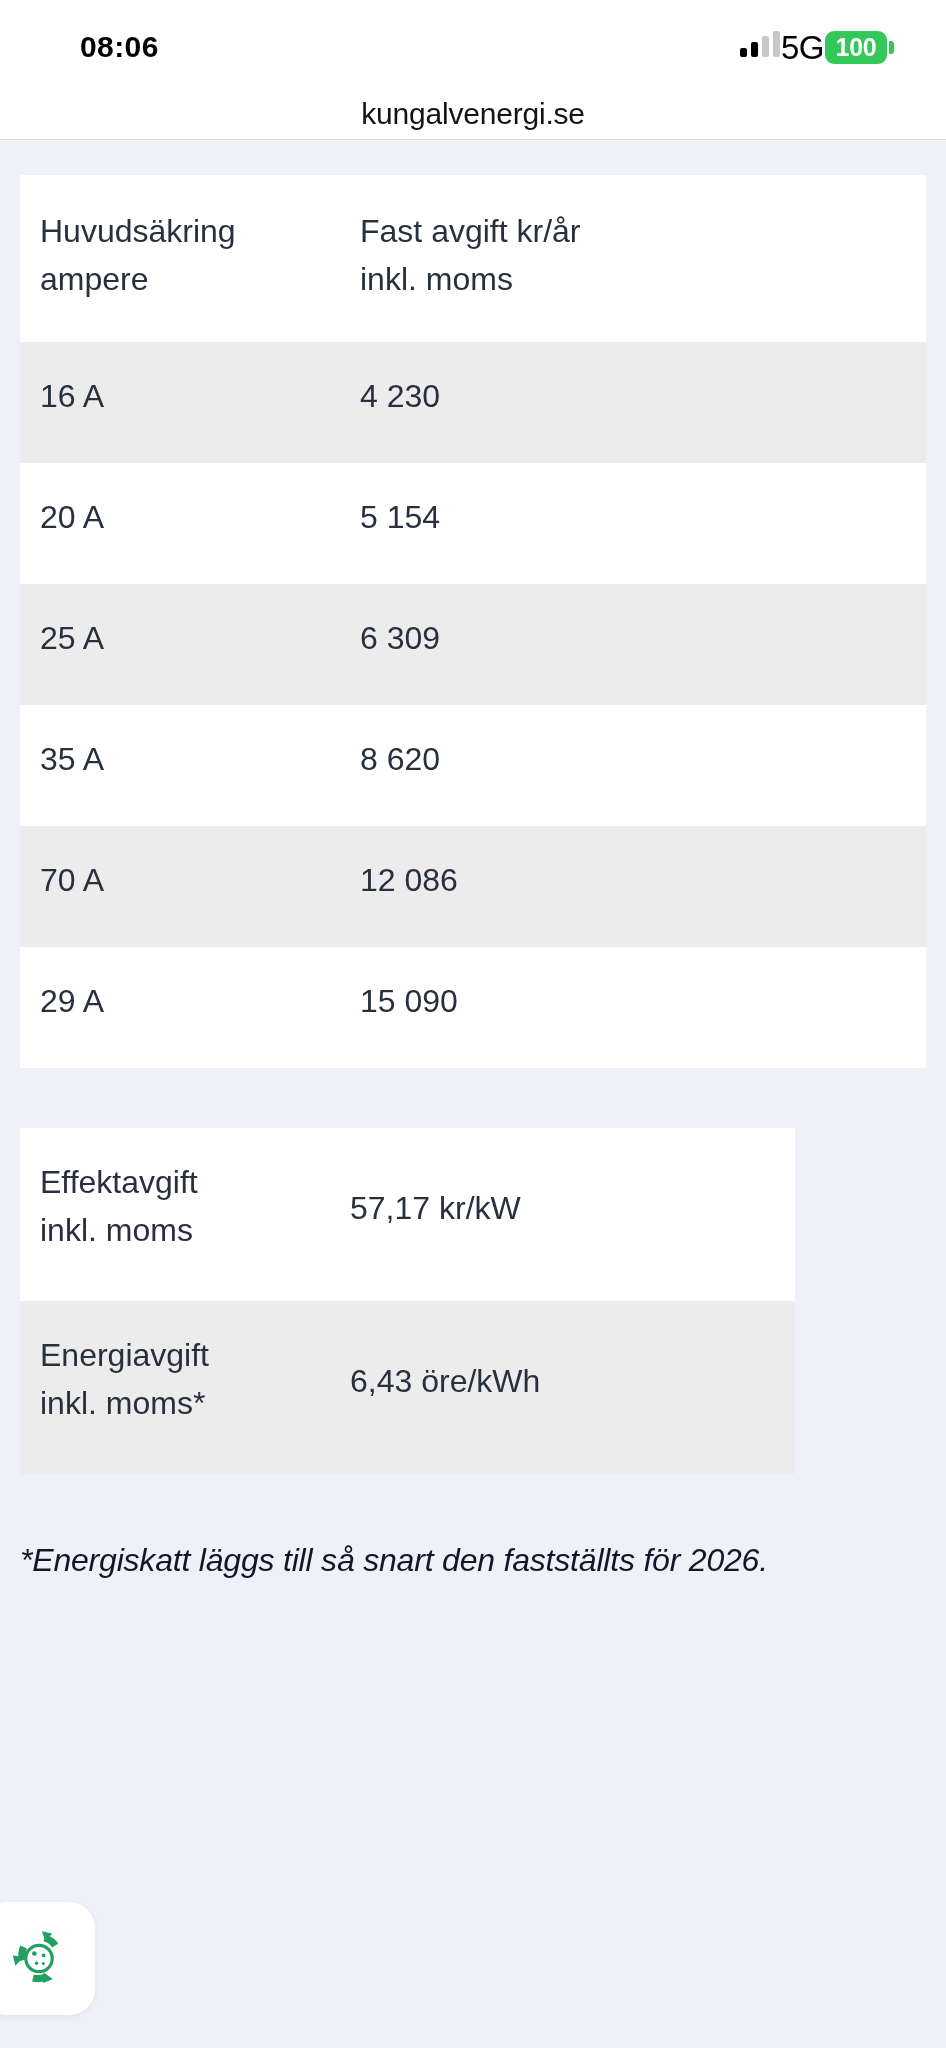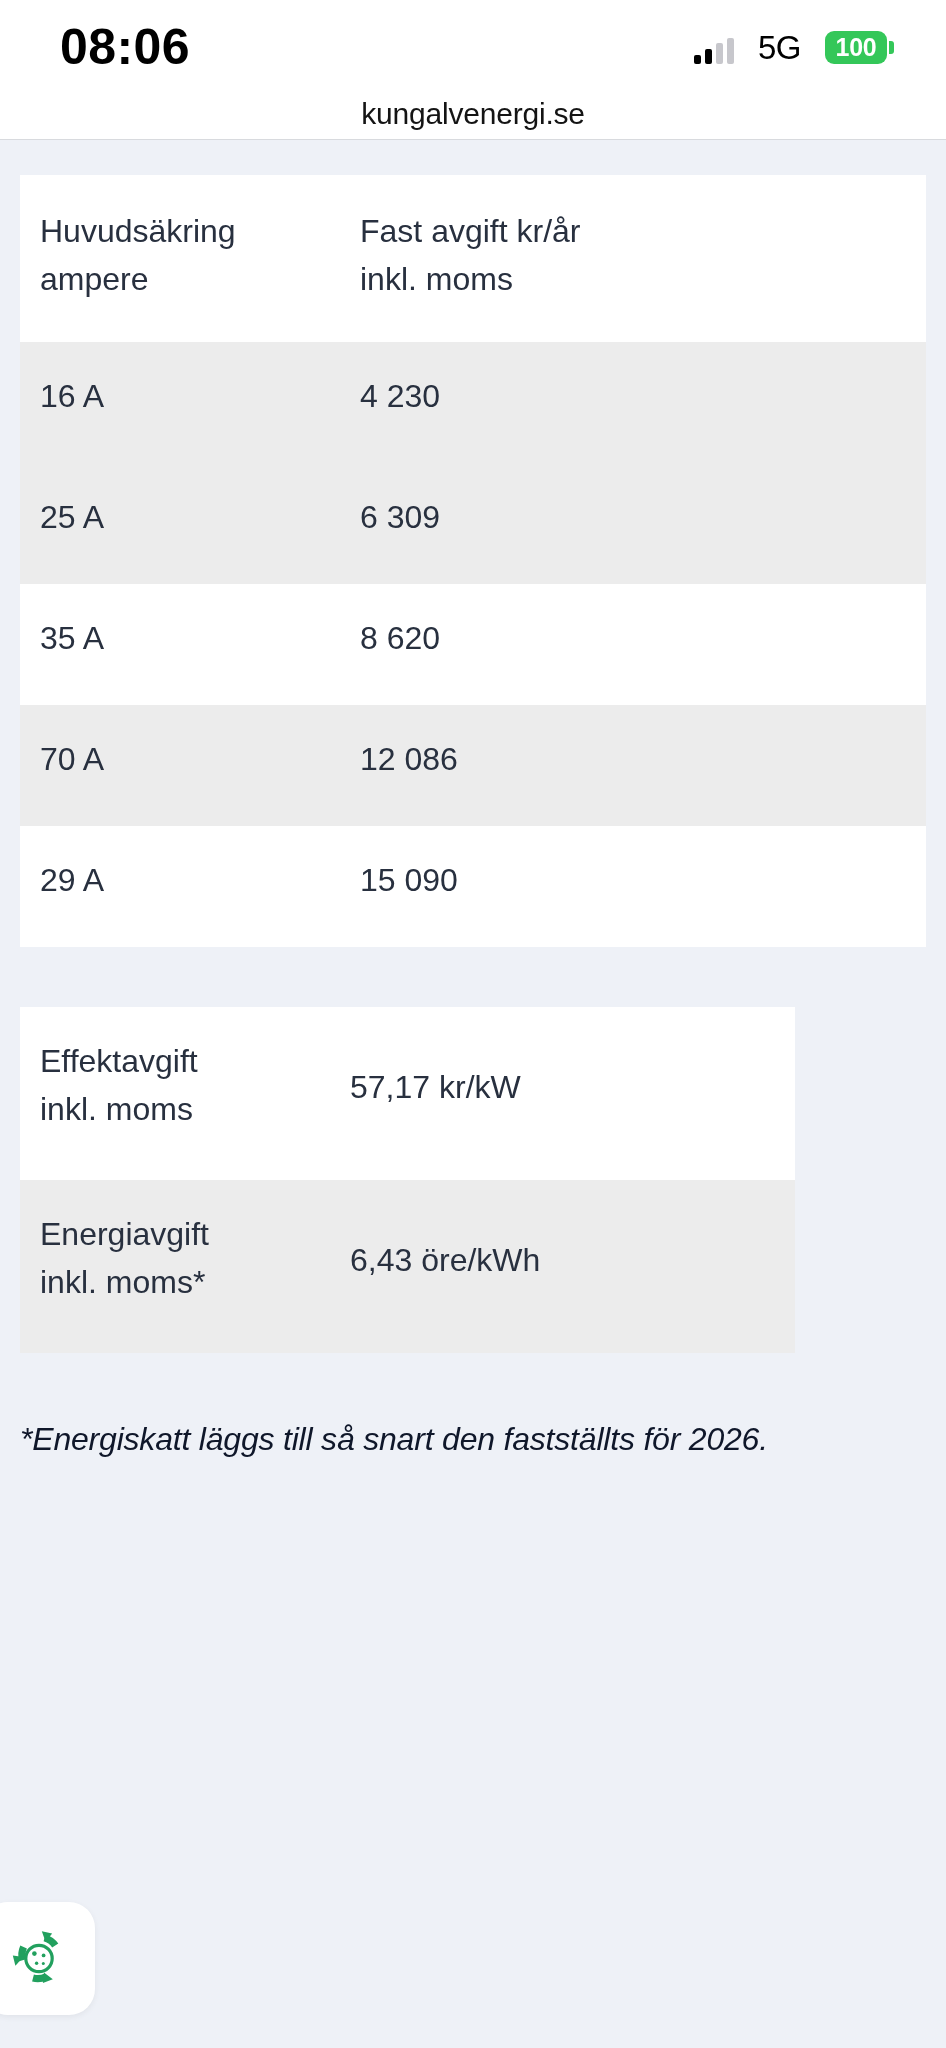--- a/index.html
+++ b/index.html
@@ -21,31 +21,32 @@
   .statusbar {
     position: relative;
     height: 88px;
     background: #ffffff;
     display: flex;
     align-items: center;
     justify-content: space-between;
     padding: 0 52px 0 60px;
   }
   .status-time {
-    font-size: 50px;
+    font-size: 30px;
     font-weight: 700;
     letter-spacing: 0.4px;
     color: #000000;
     line-height: 1;
     padding-top: 6px;
+    margin-left: 20px;
   }
   .status-right {
     display: flex;
-    align-items: flex-end;
-    gap: 24px;
+    align-items: flex-start;
+    gap: 1px;
     padding-top: 6px;
   }
   .signal {
     display: flex;
     align-items: flex-end;
     gap: 4px;
     height: 26px;
   }
   .signal i {
     display: block;
@@ -221,20 +222,24 @@
           <th class="c2">
             <span class="cell-line">Fast avgift kr/år</span>
             <span class="cell-line">inkl. moms</span>
           </th>
         </tr>
 
         <tr class="row-gray">
           <td class="c1">16 A</td>
           <td class="c2">4 230</td>
         </tr>
+        <tr class="row-white">
+          <td class="c1">20 A</td>
+          <td class="c2">5 154</td>
+        </tr>
         <tr class="row-gray">
           <td class="c1">25 A</td>
           <td class="c2">6 309</td>
         </tr>
         <tr class="row-white">
           <td class="c1">35 A</td>
           <td class="c2">8 620</td>
         </tr>
         <tr class="row-gray">
           <td class="c1">70 A</td>

